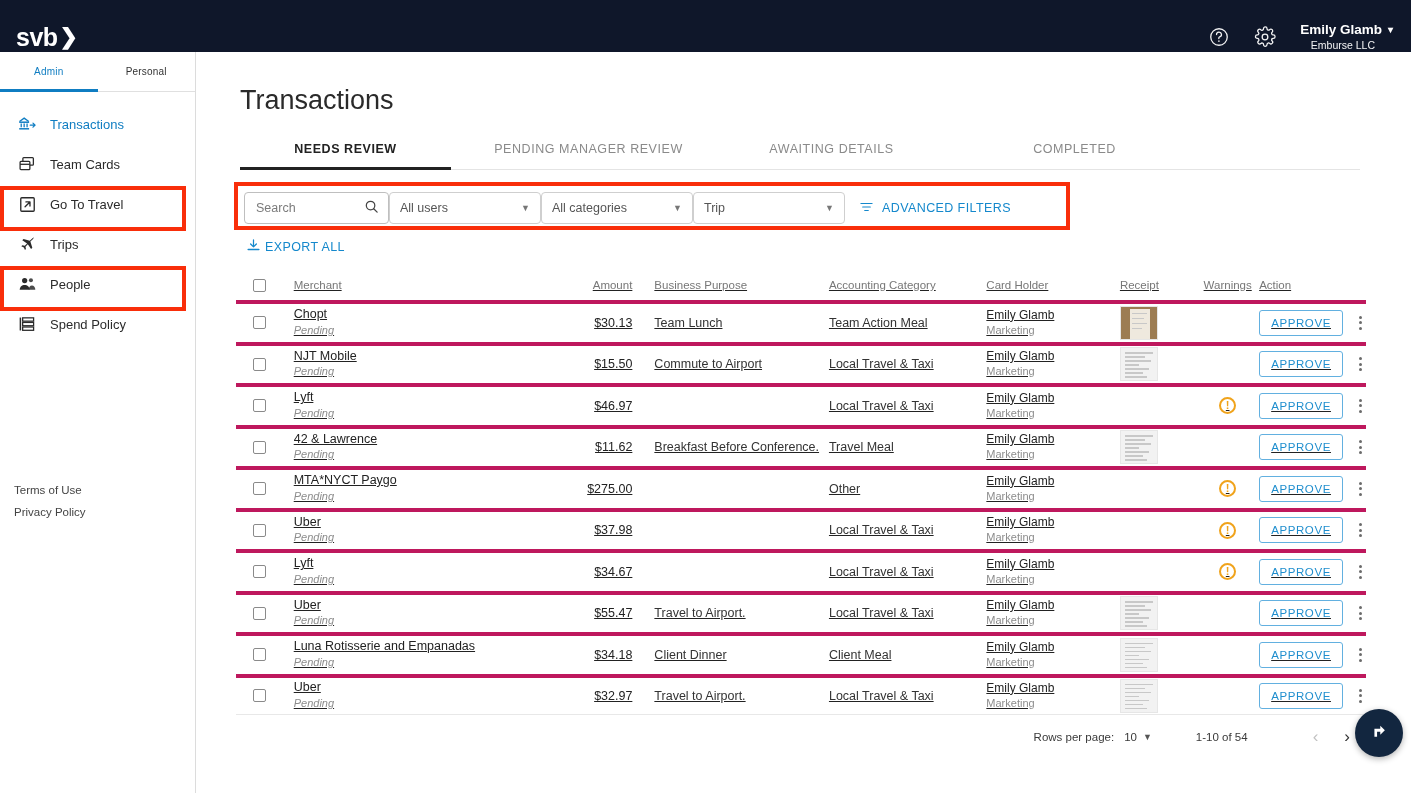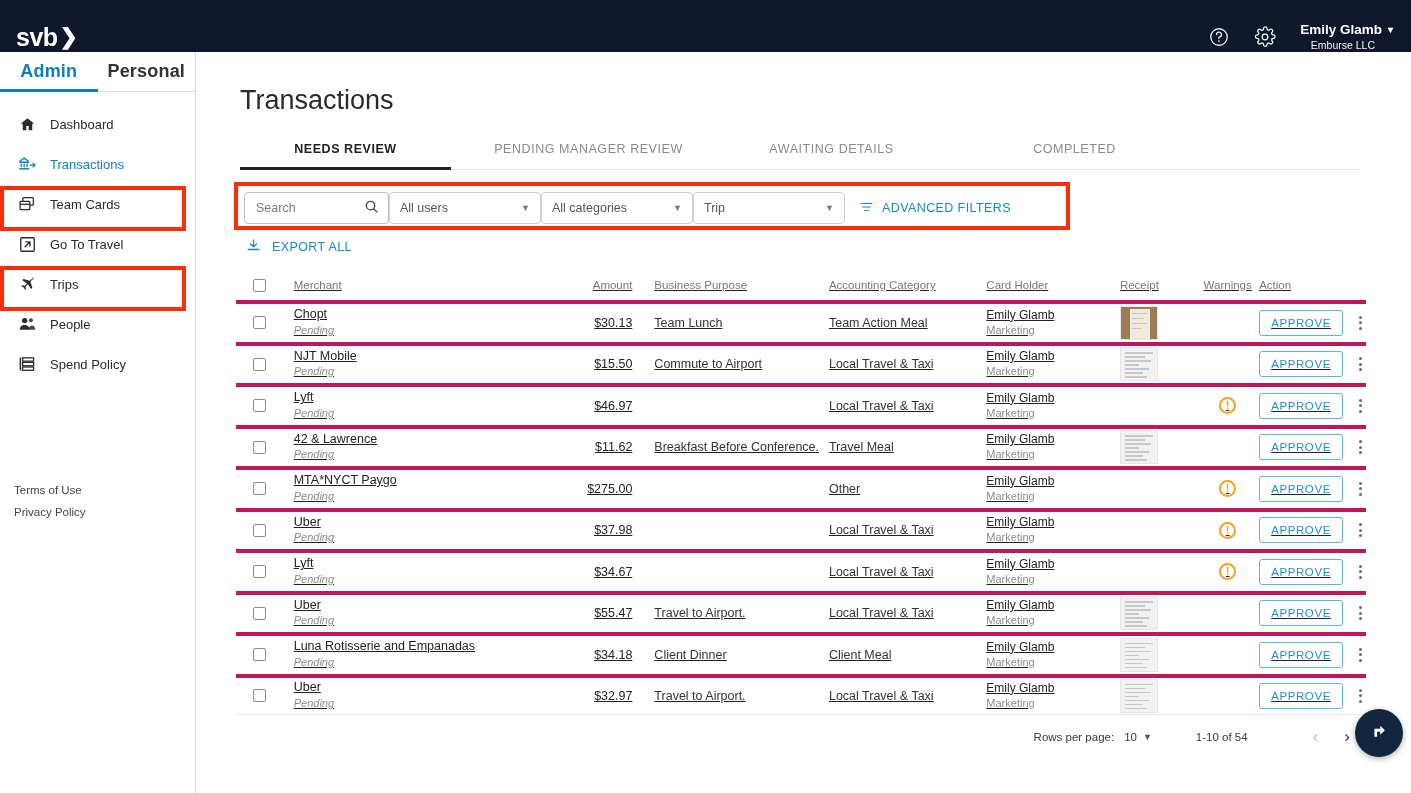--- a/index.html
+++ b/index.html
@@ -37,21 +37,21 @@
   .caret-d { font-size:10px; }
 
   
   .sidebar {
     position:absolute; top:52px; left:0; width:196px; height:741px;
     background:#fff; border-right:1px solid #dcdcdc;
   }
   .side-tabs { display:flex; height:40px; border-bottom:1px solid #e0e0e0; }
   .side-tab {
     flex:1; display:flex; align-items:center; justify-content:center;
-    font-size:18px; font-weight:bold; cursor:pointer; position:relative;
+    font-size:10px; font-weight:normal; cursor:pointer; position:relative;
     color:#333; letter-spacing:.2px;
   }
   .side-tab.active { color:#0f7dc2; }
   .side-tab.active:after {
     content:""; position:absolute; bottom:-1px; left:0; right:0; height:3px; background:#0f7dc2;
   }
   .nav { padding-top:12px; }
   .nav-item {
     height:40px; display:flex; align-items:center; gap:13px;
     padding-left:17px; font-size:13px; color:#2b2b2b; cursor:pointer;
@@ -106,21 +106,21 @@
   }
   #sel-users { width:152px; }
   #sel-cats  { width:152px; }
   #sel-trip  { width:152px; }
   .sel .arrow { margin-left:auto; font-size:9px; color:#777; }
   .adv {
     display:flex; align-items:center; gap:8px; color:#1488cc;
     font-size:12.5px; letter-spacing:.4px; cursor:pointer; margin-left:14px;
   }
   .export {
-    margin:14px 0 0 50px; display:flex; align-items:center; gap:11px;
+    margin:14px 0 0 50px; display:flex; align-items:center; gap:4px;
     color:#1488cc; font-size:12.5px; letter-spacing:.4px; cursor:pointer; width:120px;
   }
 
   
   .table { margin:14px 0 0 40px; width:1130px;text-decoration:underline; }
   .thead {
     display:flex; align-items:center; height:30px;
     font-size:11.5px; color:#777;
   }
   .row {
@@ -225,28 +225,20 @@
   </div>
 </div>
 
 <div class="sidebar">
   <div class="side-tabs">
     <div class="side-tab active">Admin</div>
     <div class="side-tab">Personal</div>
   </div>
 
   <div class="nav">
-    <div class="nav-item">
-      <span class="ic">
-        <svg width="17" height="17" viewBox="0 0 24 24" fill="#2b2b2b">
-            <path d="M12 3 2.5 11h2.8v9.2h5V14h3.4v6.2h5V11H21.5z"></path>
-          </svg>
-      </span>
-      <span>Dashboard</span>
-    </div>
     <div class="nav-item active">
       <span class="ic">
         <svg width="18" height="18" viewBox="0 0 24 24" fill="none" stroke="#0f7dc2" stroke-width="1.7">
           <path d="M2 8.6 8.2 4.2 14.4 8.6"></path>
             <path d="M1.6 9.6h13.2" stroke-width="2"></path>
           <path d="M4.3 11.4v5M8.2 11.4v5M12.1 11.4v5"></path>
             <path d="M1.6 18.4h13.2" stroke-width="2"></path>
           <path d="M16.4 13.5h6M20 10.8l2.8 2.7-2.8 2.7" stroke-linecap="round" stroke-linejoin="round"></path>
         </svg>
       </span>

